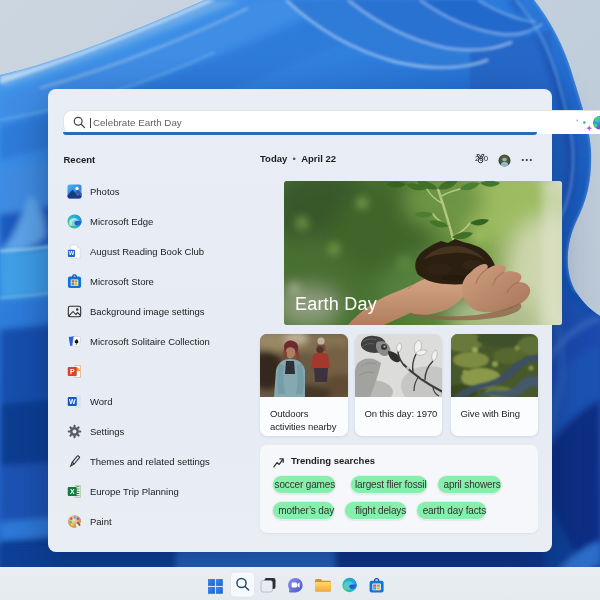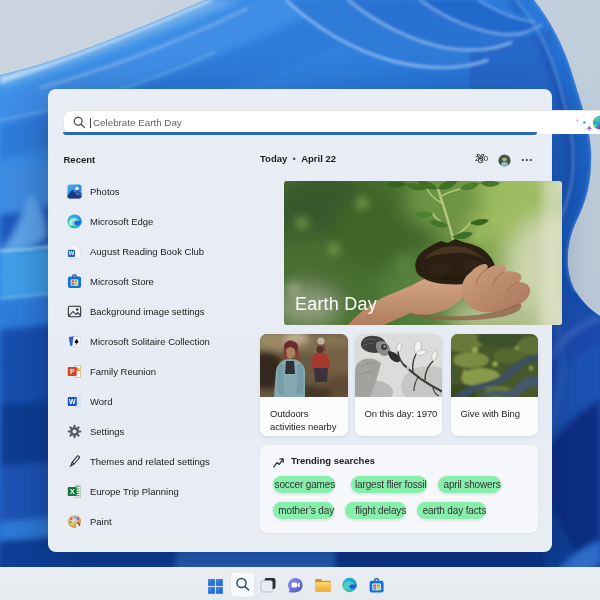--- a/index.html
+++ b/index.html
@@ -244,21 +244,20 @@
           </svg>
           <span>Microsoft Solitaire Collection</span>
         </div>
     <div class="it">
           <svg viewBox="0 0 16 16">
             <path d="M8.6,1.6 L14.4,1.6 L14.4,14.4 L8.6,14.4 Z" fill="#fff" stroke="#d0862f" stroke-width=".5"></path>
             <path d="M9.6,3.2 A5.2,5.2 0 0 1 14.0,7.8 L9.6,7.8 Z" fill="#e8a33d"></path>
             <rect x="0.8" y="3.2" width="9.6" height="9.6" rx="1.2" fill="#d2472b"></rect>
             <text x="5.6" y="10.6" font-size="7.4" font-weight="bold" fill="#fff" text-anchor="middle" font-family="Liberation Sans">P</text>
           </svg>
-          <span>Family Reunion</span>
         </div>
     <div class="it">
           <svg viewBox="0 0 16 16">
             <path d="M8.6,1.6 L14.4,1.6 L14.4,14.4 L8.6,14.4 Z" fill="#a7c8ee"></path>
             <path d="M8.6,1.6 L14.4,1.6 L14.4,14.4 L8.6,14.4 Z" fill="#fff" opacity=".55"></path>
             <rect x="0.8" y="3.2" width="9.6" height="9.6" rx="1.2" fill="#1757c4"></rect>
             <text x="5.6" y="10.6" font-size="7.4" font-weight="bold" fill="#fff" text-anchor="middle" font-family="Liberation Sans">W</text>
           </svg>
           <span>Word</span>
         </div>

